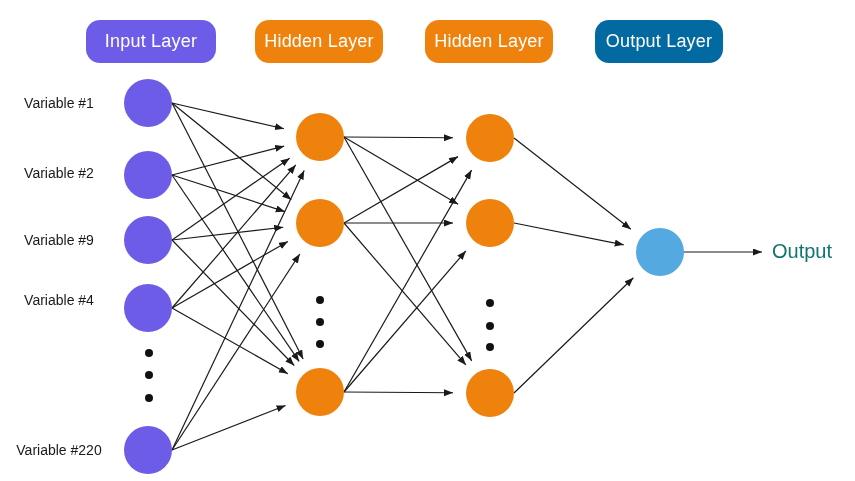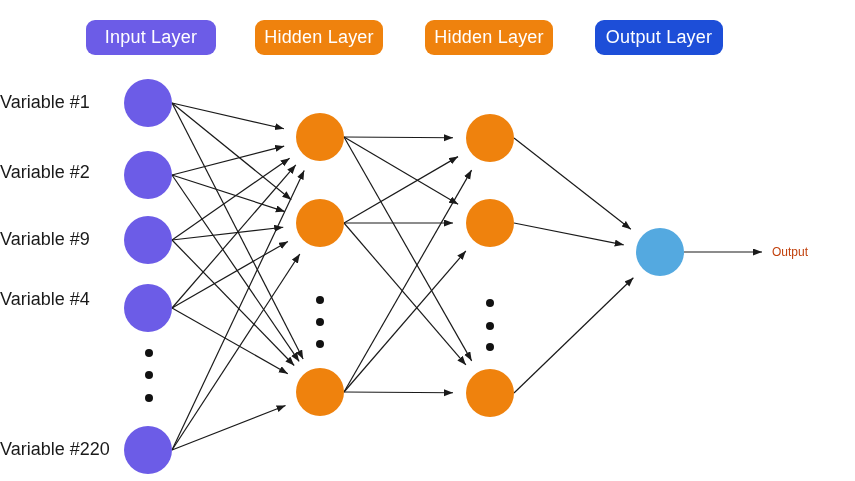--- a/index.html
+++ b/index.html
@@ -8,45 +8,45 @@
     position: relative;
     width: 855px;
     height: 481px;
     background: #ffffff;
     overflow: hidden;
   }
   .net-svg { position: absolute; left: 0; top: 0; }
   .badge {
     position: absolute;
     top: 20px;
-    height: 35px;
-    border-radius: 9px;
+    height: 43px;
+    border-radius: 14px;
     color: #ffffff;
     display: flex;
     align-items: center;
     justify-content: center;
     font-size: 18px;
     font-weight: 500;
     letter-spacing: 0.2px;
     box-sizing: border-box;
   }
   .var-label {
     position: absolute;
     left: 0;
     width: 118px;
-    text-align: left;
-    font-size: 18px;
+    text-align: center;
+    font-size: 14px;
     color: #1a1a1a;
     transform: translateY(-52%);
     white-space: nowrap;
   }
   .output-label {
     position: absolute;
-    font-size: 12px;
-    color: #c2410c;
+    font-size: 20px;
+    color: #0f766e;
     transform: translateY(-52%);
     white-space: nowrap;
   }
 </style>
 </head>
 <body>
 
 <div class="canvas">
   <svg id="net" class="net-svg" width="855" height="481">
       <defs>
@@ -101,21 +101,21 @@
       <circle cx="490" cy="347" r="4" fill="#111111"></circle>
       <circle cx="490" cy="138" r="24" fill="#EF820D"></circle>
       <circle cx="490" cy="223" r="24" fill="#EF820D"></circle>
       <circle cx="490" cy="393" r="24" fill="#EF820D"></circle>
       <circle cx="660" cy="252" r="24" fill="#54A9E0"></circle>
     </svg>
 
   <div class="badge" id="badge-0" style="left: 86px; width: 130px; background: rgb(108, 92, 231);">Input Layer</div>
   <div class="badge" id="badge-1" style="left: 255px; width: 128px; background: rgb(239, 130, 13);">Hidden Layer</div>
   <div class="badge" id="badge-2" style="left: 425px; width: 128px; background: rgb(239, 130, 13);">Hidden Layer</div>
-  <div class="badge" id="badge-3" style="left: 595px; width: 128px; background: #1d4ed8;">Output Layer</div>
+  <div class="badge" id="badge-3" style="left: 595px; width: 128px; background: #0369a1;">Output Layer</div>
 
   <div id="labels">
       <div class="var-label" style="top: 103px;">Variable #1</div>
       <div class="var-label" style="top: 173px;">Variable #2</div>
       <div class="var-label" style="top: 240px;">Variable #9</div>
       <div class="var-label" style="top: 300px;">Variable #4</div>
       <div class="var-label" style="top: 450px;">Variable #220</div>
     </div>
 
   <div class="output-label" id="out-label" style="left: 772px; top: 252px;">Output</div>

